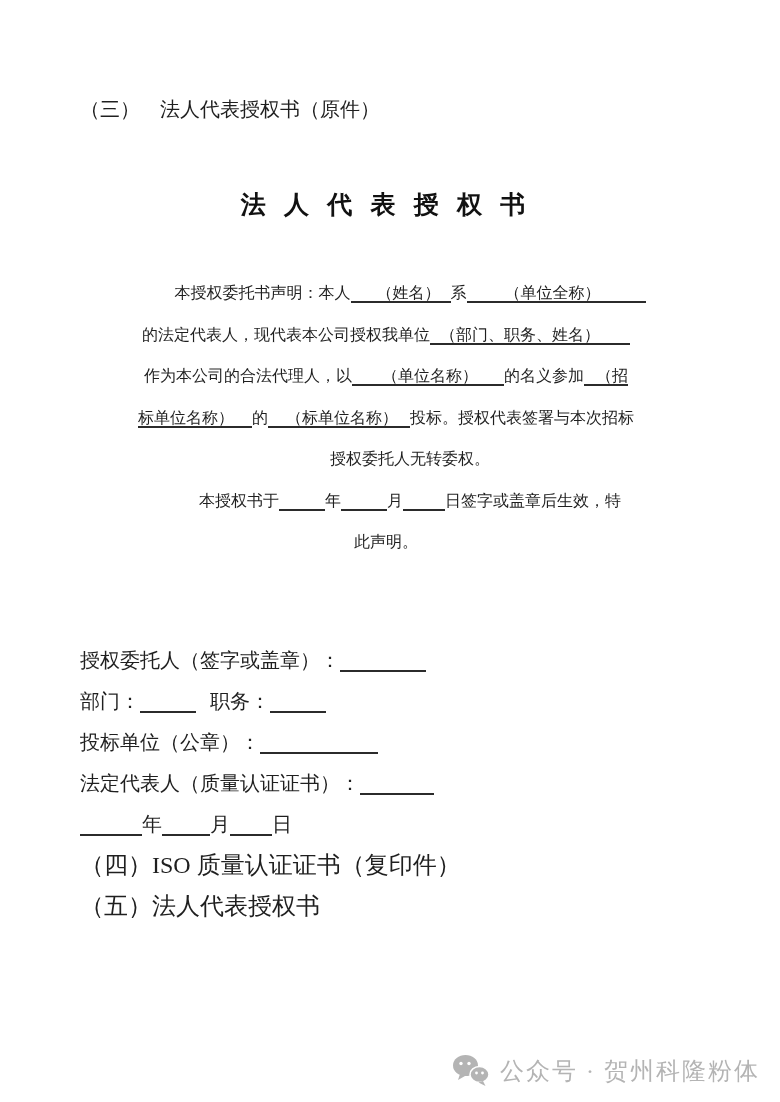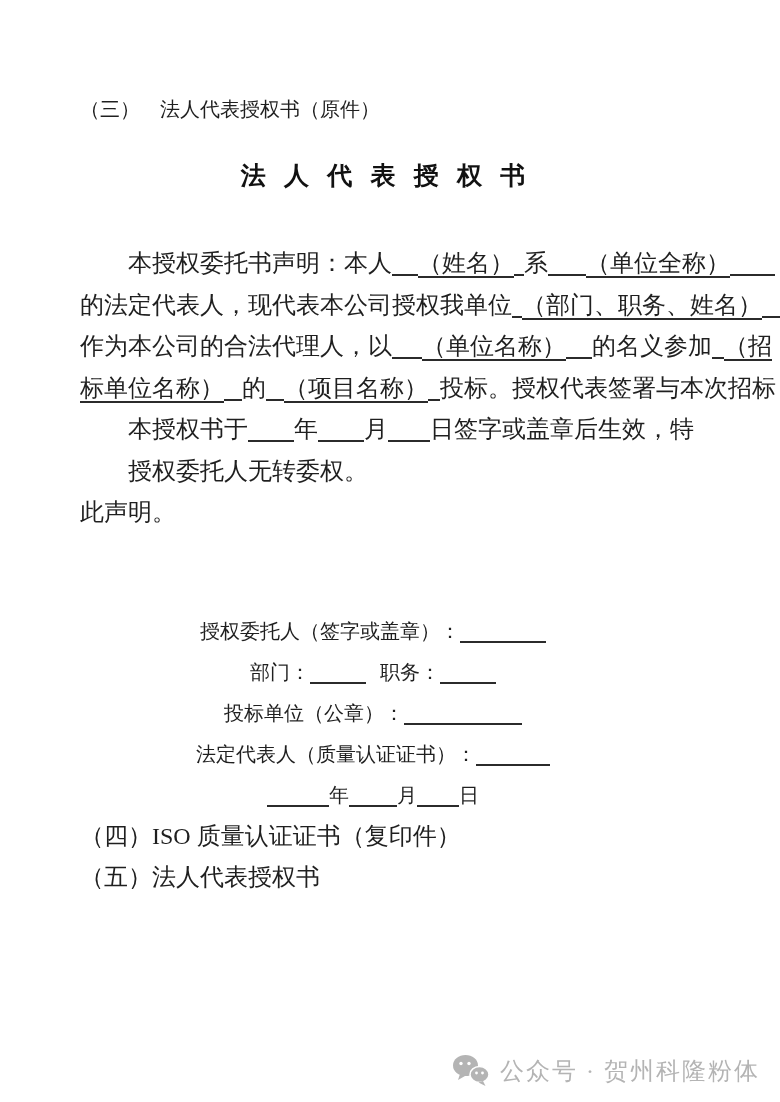--- a/index.html
+++ b/index.html
@@ -7,44 +7,44 @@
     position:relative;
     width:780px;height:1102px;
     background:#ffffff;
     font-family:"Liberation Serif","DejaVu Serif",serif;
     color:#1f1f1f;
     overflow:hidden;
   }
   .content{padding:96px 88px 0 80px;font-family:Liberation Serif, serif;}
   .sec-head{font-size:20px;line-height:27px;}
   .doc-title{
-    margin-top:36px;
+    margin-top:65px;
     text-align:center;
     font-size:25px;line-height:34px;
     font-weight:bold;color:#111;
     letter-spacing:6px;
   }
-  .para{margin-top:50px;font-size:24px;}
+  .para{margin-top:50px;font-size:16px;text-align:center;}
   .para .ln{line-height:41.5px;white-space:nowrap;}
   .indent{padding-left:48px;}
   .u{border-bottom:2px solid #2b2b2b;}
   .blank{
     display:inline-block;
     border-bottom:2px solid #2b2b2b;
     height:20px;
     vertical-align:-5px;
   }
   .gap{display:inline-block;width:14px;}
   .w10{width:10px}.w12{width:12px}.w18{width:18px}.w26{width:26px}
   .w30{width:30px}.w38{width:38px}.w42{width:42px}.w45{width:45px}
   .w46{width:46px}.w48{width:48px}.w55{width:56px}.w62{width:62px}
   .w74{width:74px}.w86{width:86px}.w118{width:118px}
   .sig{
     margin-top:77px;margin-right:26px;
-    font-size:20px;text-align:center;
+    font-size:20px;text-align:left;
   }
   .sig .ln{line-height:41px;white-space:nowrap;}
   .sections{margin-top:0;font-size:24px;}
   .sections .ln{line-height:41px;}
   .footer{
     position:absolute;right:20px;bottom:14px;
     display:flex;align-items:center;
     font-family:Liberation Serif, serif;
     font-size:24px;color:#b4b4b4;letter-spacing:2px;
   }
@@ -57,23 +57,23 @@
   <div class="content">
 
     <div class="sec-head">（三）　法人代表授权书（原件）</div>
 
     <div class="doc-title">法 人 代 表 授 权 书</div>
 
     <div class="para">
       <div class="ln indent"><span>本授权委托书声明：本人</span><span class="blank w26"></span><span class="u">（姓名）</span><span class="blank w10"></span><span>系</span><span class="blank w38"></span><span class="u">（单位全称）</span><span class="blank w45"></span></div>
       <div class="ln"><span>的法定代表人，现代表本公司授权我单位</span><span class="blank w10"></span><span class="u">（部门、职务、姓名）</span><span class="blank w30"></span></div>
       <div class="ln"><span>作为本公司的合法代理人，以</span><span class="blank w30"></span><span class="u">（单位名称）</span><span class="blank w26"></span><span>的名义参加</span><span class="blank w12"></span><span class="u">（招</span></div>
-      <div class="ln"><span class="u">标单位名称）</span><span class="blank w18"></span><span>的</span><span class="blank w18"></span><span class="u">（项目名称）</span><span class="blank w12"></span><span>投标。授权代表签署与本次招标</span></div>
+      <div class="ln"><span class="u">标单位名称）</span><span class="blank w18"></span><span>的</span><span class="blank w18"></span><span class="u">（标单位名称）</span><span class="blank w12"></span><span>投标。授权代表签署与本次招标</span></div>
+      <div class="ln indent">授权委托人无转委权。</div>
       <div class="ln indent"><span>本授权书于</span><span class="blank w46"></span><span>年</span><span class="blank w46"></span><span>月</span><span class="blank w42"></span><span>日签字或盖章后生效，特</span></div>
-      <div class="ln indent">授权委托人无转委权。</div>
       <div class="ln">此声明。</div>
     </div>
 
     <div class="sig">
       <div class="ln"><span>授权委托人（签字或盖章）：</span><span class="blank w86"></span></div>
       <div class="ln"><span>部门：</span><span class="blank w55"></span><span class="gap"></span><span>职务：</span><span class="blank w55"></span></div>
       <div class="ln"><span>投标单位（公章）：</span><span class="blank w118"></span></div>
       <div class="ln"><span>法定代表人（质量认证证书）：</span><span class="blank w74"></span></div>
       <div class="ln"><span class="blank w62"></span><span>年</span><span class="blank w48"></span><span>月</span><span class="blank w42"></span><span>日</span></div>
     </div>

